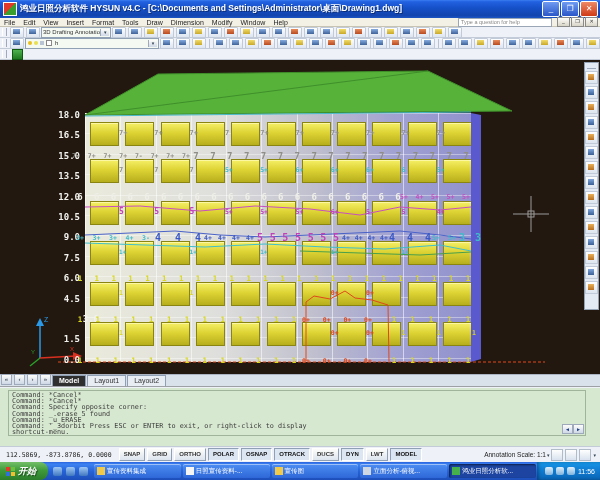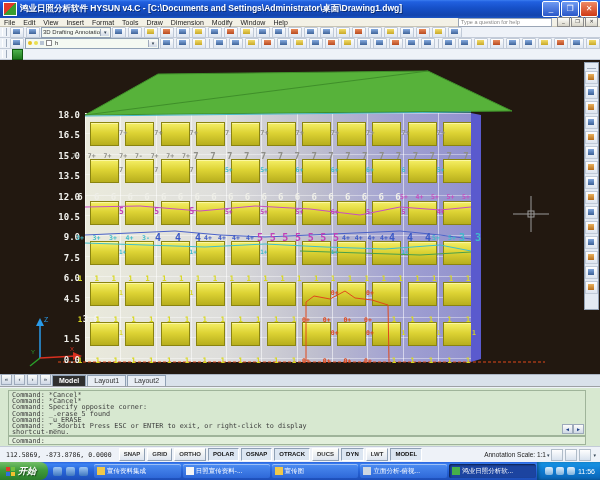--- a/index.html
+++ b/index.html
@@ -604,21 +604,20 @@
         <div class="cmdline">Command: Specify opposite corner:</div>
         <div class="cmdline">Command: _.erase 5 found</div>
         <div class="cmdline">Command: _u ERASE</div>
         <div class="cmdline">Command: '_3dorbit Press ESC or ENTER to exit, or right-click to display</div>
         <div class="cmdline">shortcut-menu.</div>
       </div>
     <div class="cmdspin">
       <div class="sp">◀</div>
       <div class="sp">▶</div>
     </div>
-    <div class="cmdinput">Command:</div>
   </div>
 
   <div class="statusbar">
     <div class="coords">112.5869, -873.8786, 0.0000</div>
     <span id="toggles" style="display:flex;">
         <span class="toggle up">SNAP</span>
         <span class="toggle up">GRID</span>
         <span class="toggle up">ORTHO</span>
         <span class="toggle down">POLAR</span>
         <span class="toggle down">OSNAP</span>

